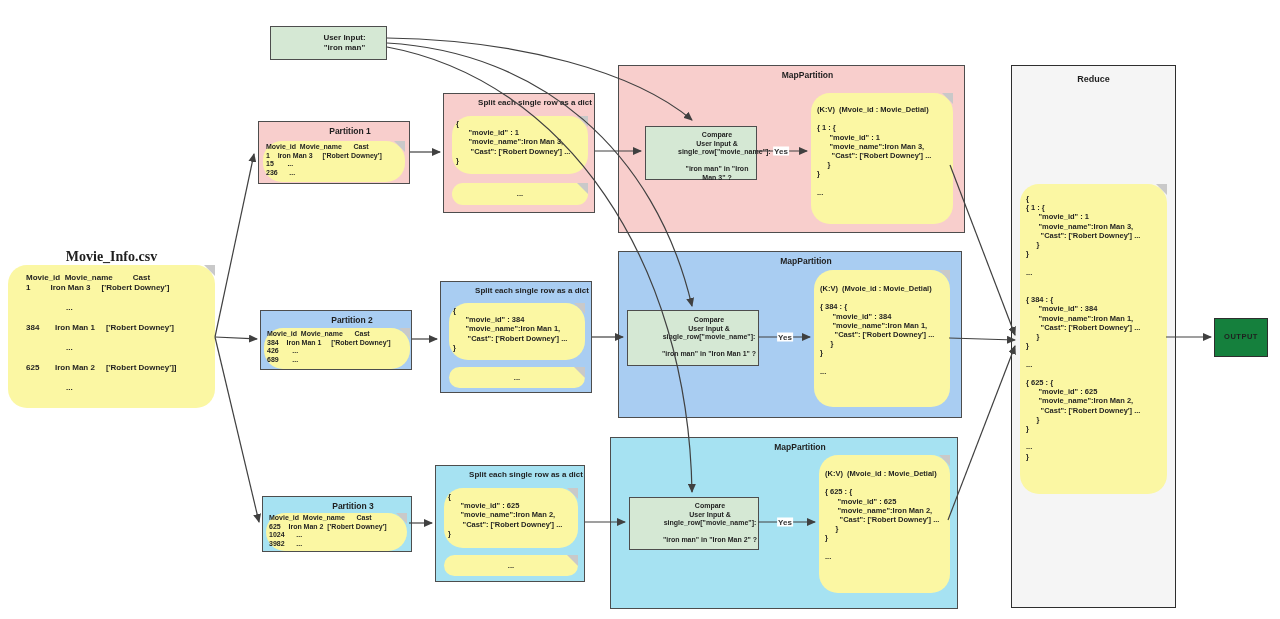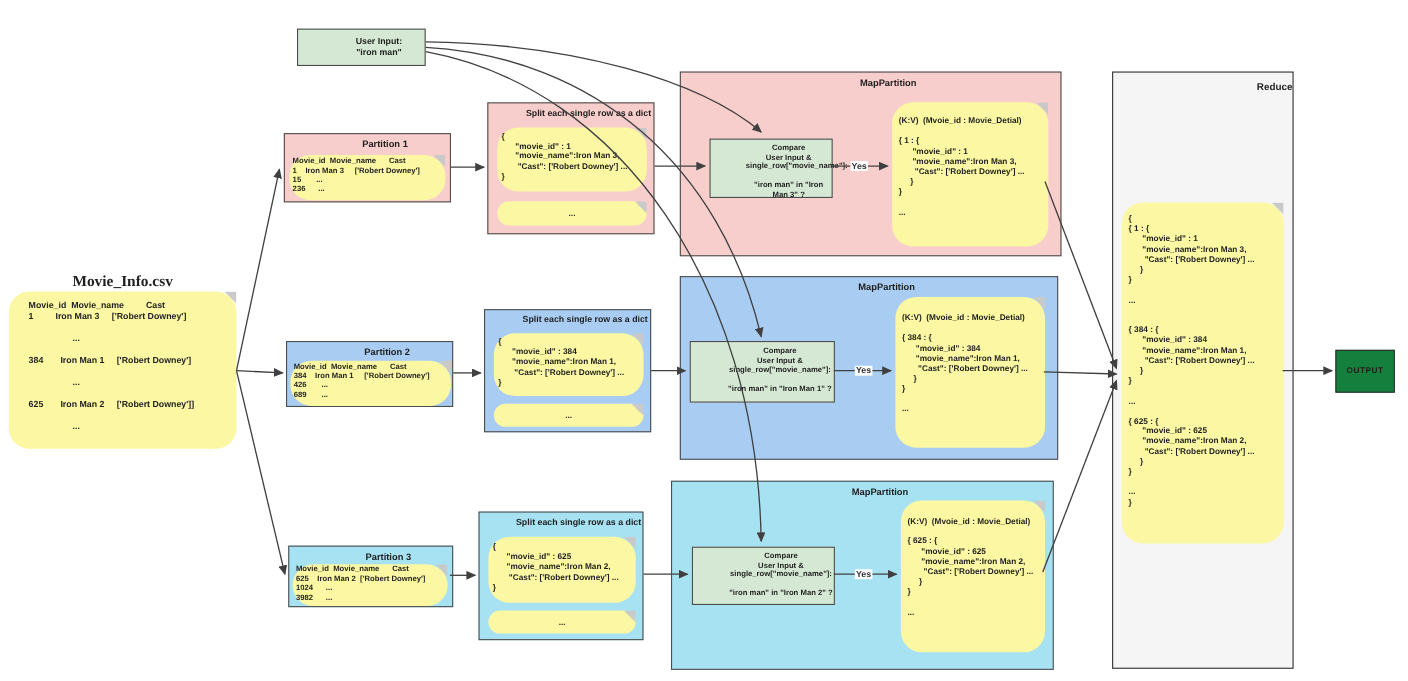--- a/index.html
+++ b/index.html
@@ -191,21 +191,21 @@
        "Cast": ['Robert Downey'] ...
      }
 }
 
 ...</div>
     </div>
   </div>
   <div class="yes" style="left:785px;top:522px;">Yes</div>
 
   <div class="abs greybox" style="left:1011px;top:65px;width:165px;height:543px;">
-    <div class="boxtitle" style="font-size:9px;padding-top:8px;text-align:right;">Reduce</div>
+    <div class="boxtitle" style="font-size:9px;padding-top:8px;">Reduce</div>
     <div class="note" style="left:8px;top:118px;width:147px;height:310px;">
       <div class="pre" style="padding:10px 0 0 6px;">{
 { 1 : {
       "movie_id" : 1
       "movie_name":Iron Man 3,
        "Cast": ['Robert Downey'] ...
      }
 }
 
 ...

